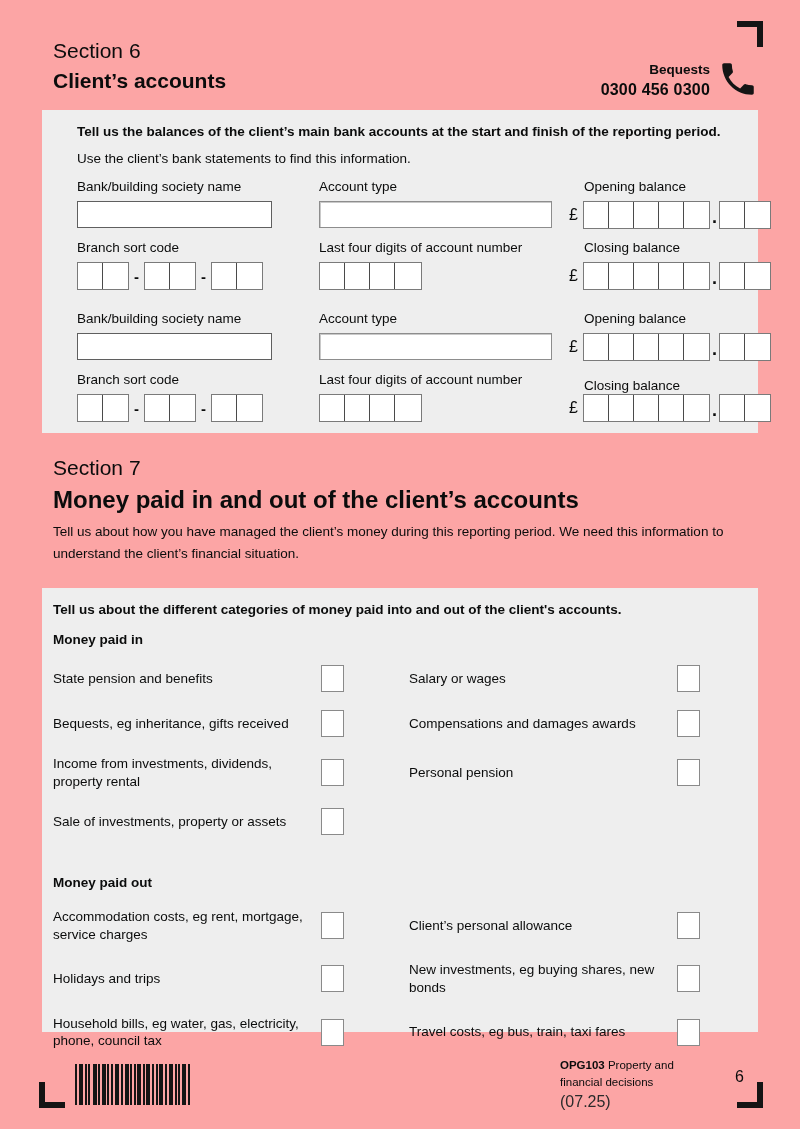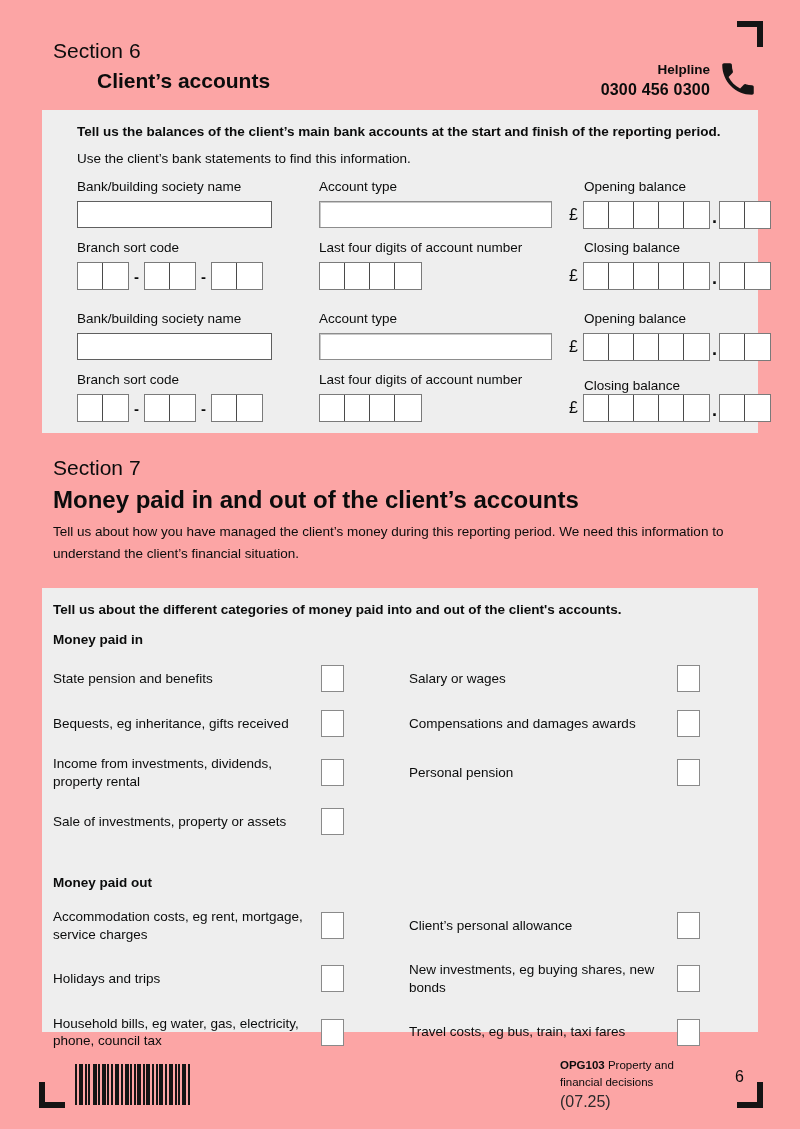--- a/index.html
+++ b/index.html
@@ -9,21 +9,21 @@
   }
   
   .crop{position:absolute;width:20px;height:20px;}
   .crop.tr{right:37px;top:21px;border-top:6px solid #141414;border-right:6px solid #141414;}
   .crop.bl{left:39px;top:1082px;border-bottom:6px solid #141414;border-left:6px solid #141414;}
   .crop.br{right:37px;top:1082px;border-bottom:6px solid #141414;border-right:6px solid #141414;}
 
   
   .s6-head{position:absolute;left:53px;top:38px;}
   .kicker{font-size:21px;font-weight:400;line-height:1.2;}
-  .s6-title{font-size:21px;font-weight:700;line-height:1.2;margin-top:5px;margin-left:44px;}
+  .s6-title{font-size:21px;font-weight:700;line-height:1.2;margin-top:5px;}
   .helpline{position:absolute;right:90px;top:62px;text-align:right;}
   .helpline .hl-label{font-size:13.5px;font-weight:700;}
   .helpline .hl-number{font-size:16px;font-weight:700;margin-top:4px;letter-spacing:.2px;}
   .phone{position:absolute;right:41px;top:57px;width:42px;height:44px;}
 
   
   .panel{position:absolute;left:42px;width:716px;background:#eeeeee;box-sizing:border-box;padding:11px;}
   .panel1{top:110px;height:323px;padding-left:35px;}
   .panel2{top:588px;height:444px;}
   .p-intro{font-size:13.5px;font-weight:700;margin:2px 0 0 0;line-height:1.35;}
@@ -77,21 +77,21 @@
 <div class="page">
 
   <div class="crop tr"></div>
 
   <div class="s6-head">
     <div class="kicker">Section 6</div>
     <div class="s6-title">Client’s accounts</div>
   </div>
 
   <div class="helpline">
-    <div class="hl-label">Helpline</div>
+    <div class="hl-label">Bequests</div>
     <div class="hl-number">0300 456 0300</div>
   </div>
   <svg class="phone" viewBox="0 0 24 24">
     <path fill="#141414" d="M6.62 10.79c1.44 2.83 3.76 5.14 6.59 6.59l2.2-2.2c.27-.27.67-.36 1.02-.24 1.12.37 2.33.57 3.57.57.55 0 1 .45 1 1V20c0 .55-.45 1-1 1-9.39 0-17-7.61-17-17 0-.55.45-1 1-1h3.5c.55 0 1 .45 1 1 0 1.25.2 2.45.57 3.57.11.35.03.74-.25 1.02l-2.2 2.2z"></path>
   </svg>
 
   <div class="panel panel1">
     <p class="p-intro">Tell us the balances of the client’s main bank accounts at the start and finish of the reporting period.</p>
     <p class="p-sub">Use the client’s bank statements to find this information.</p>
 

